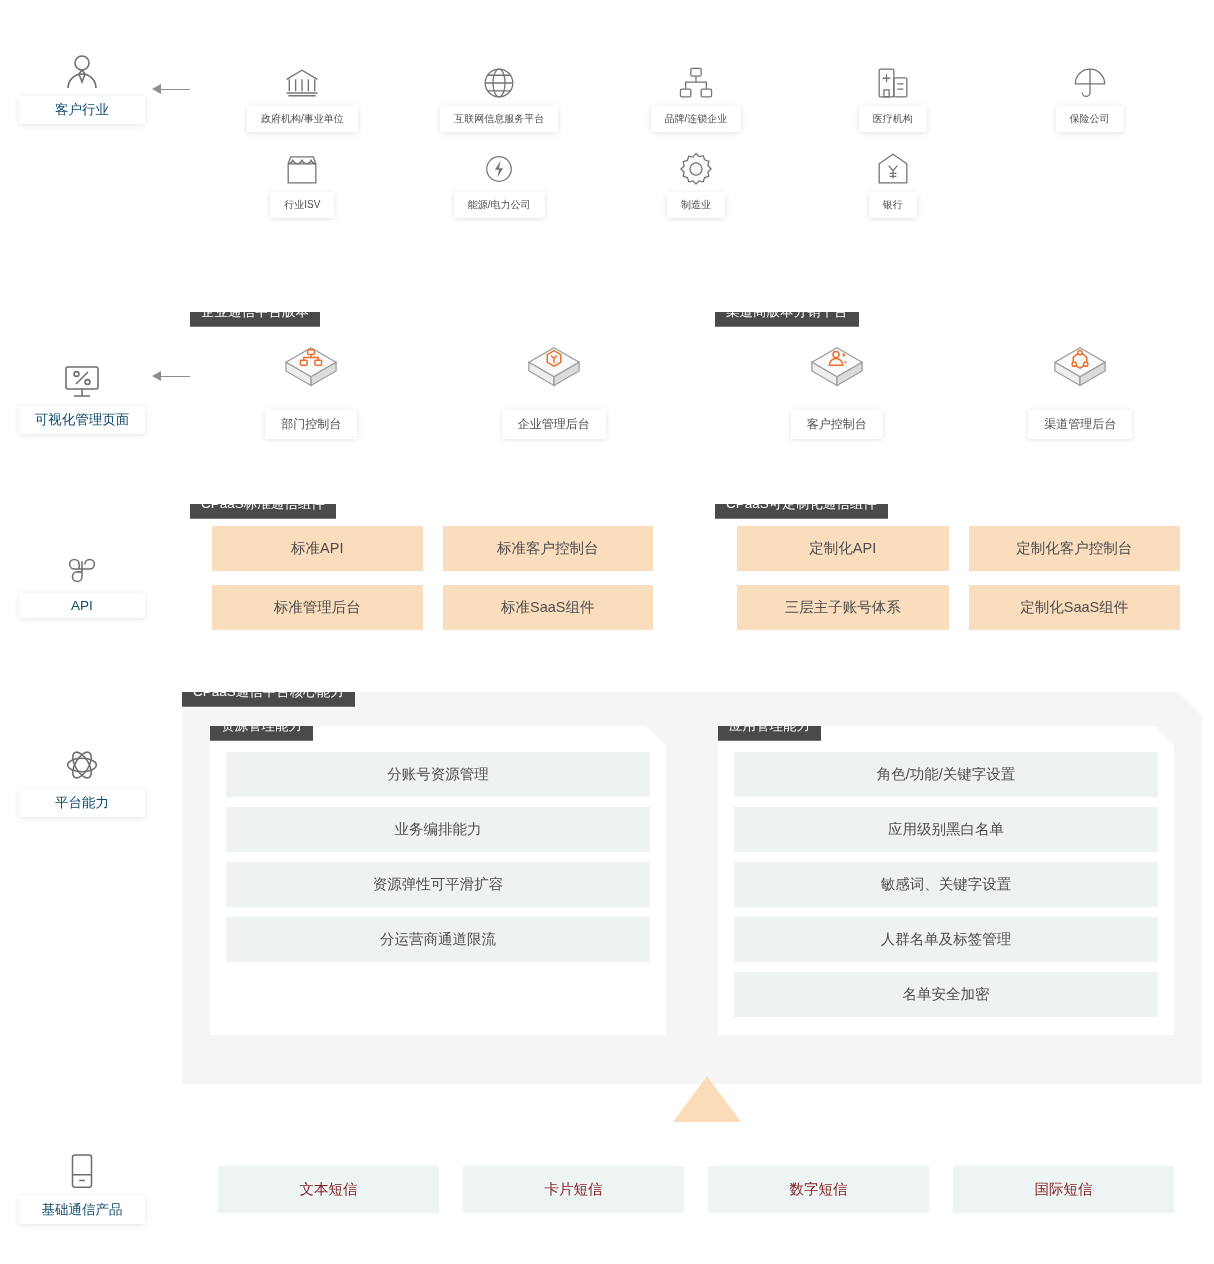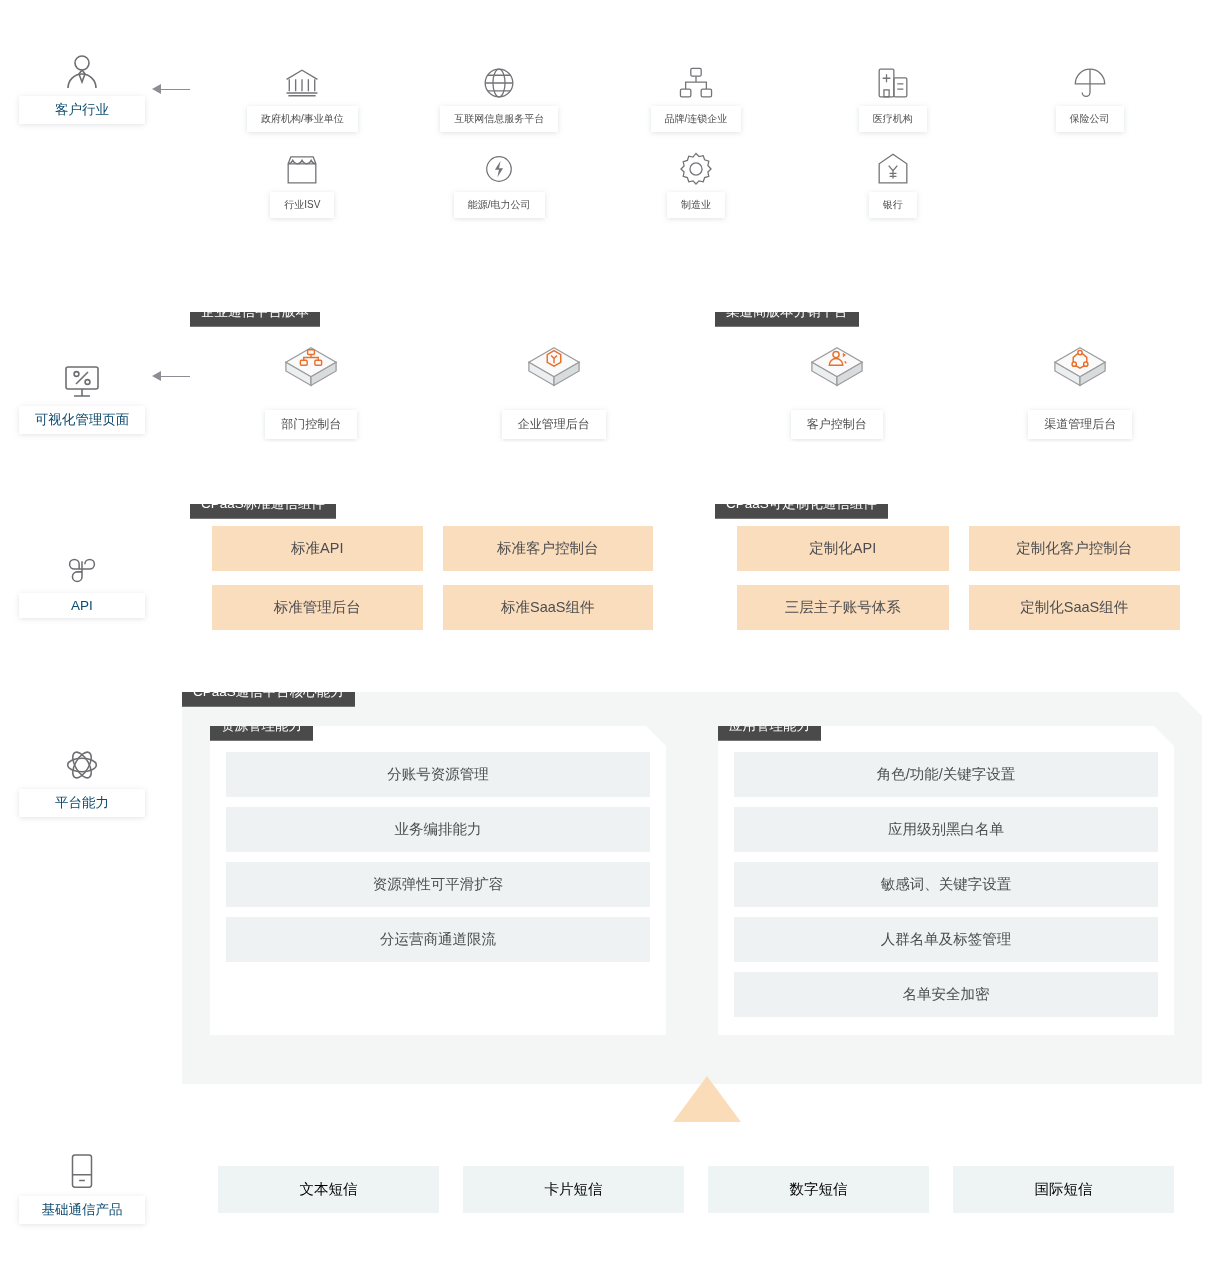--- a/index.html
+++ b/index.html
@@ -164,21 +164,21 @@
     border-bottom: 46px solid #f9d9b0;
     opacity: .9;
   }
 
   
   .prod-row { display:flex; gap: 24px; padding: 26px 28px; }
   .prod-item {
     flex: 1;
     background: #eef3f3;
     font-size: 14.5px;
-    color: #000000;
+    color: #7f1d1d;
     text-align: center;
     padding: 14px 4px;
   }
 </style>
 </head>
 <body>
 
 <div class="rail-card" style="top:38px;">
   <span class="rail-icon">
     <svg viewBox="0 0 40 40" width="40" height="40">

